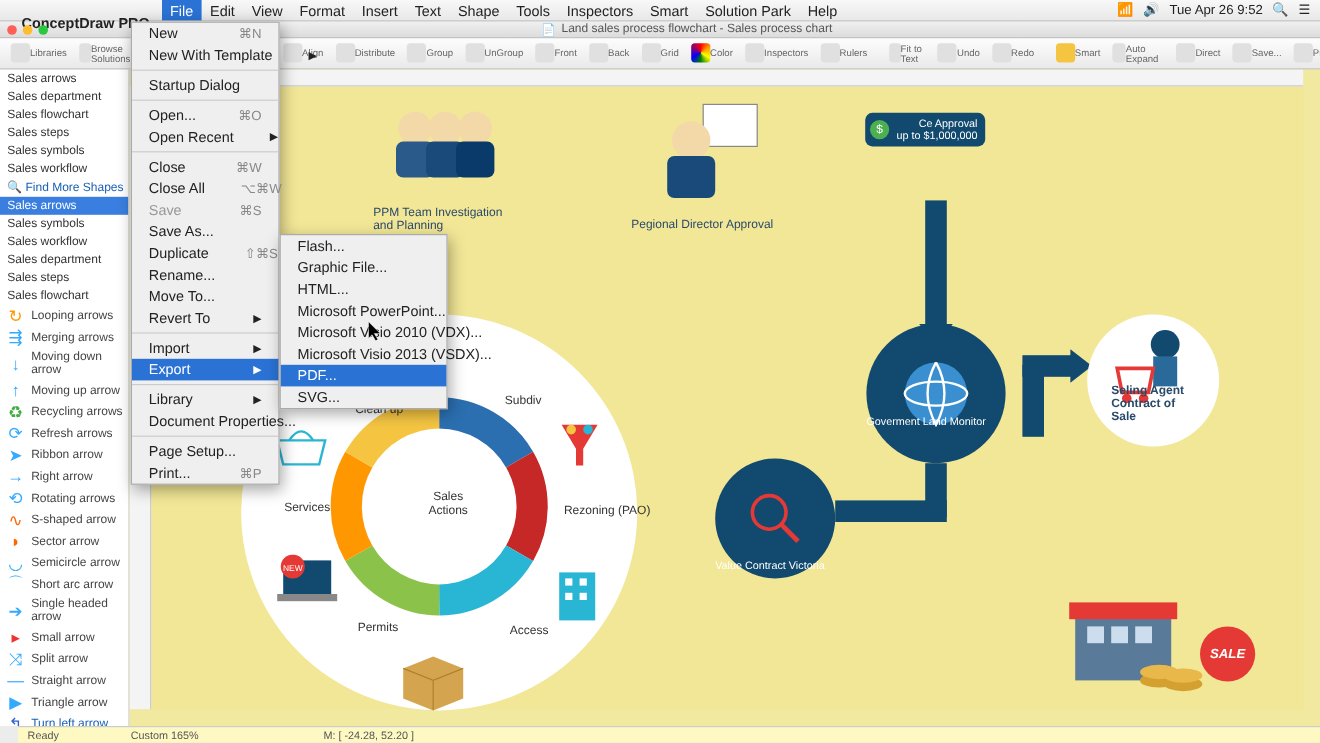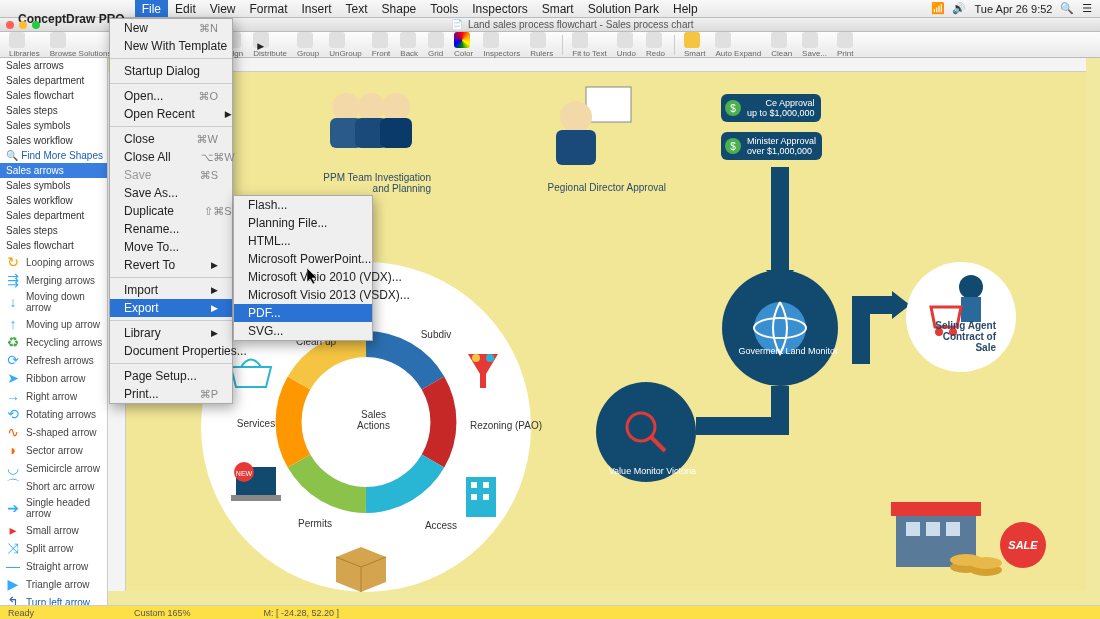--- a/index.html
+++ b/index.html
@@ -15,21 +15,21 @@
 .mac-menubar .right-item { margin-left: 8px; font-size: 11px; }
 
 
 .win-title { height: 14px; background: linear-gradient(#f0f0f0,#dcdcdc); display: flex; align-items: center; font-size: 10px; color: #555; padding-left: 6px; border-bottom: 1px solid #bbb; }
 .win-title .dot { width: 8px; height: 8px; border-radius: 50%; margin-right: 5px; }
 .dot.red { background: #ff5f57; } .dot.yel { background: #febc2e; } .dot.grn { background: #28c840; }
 .win-title .title-text { margin: 0 auto; display:flex; align-items:center; gap:4px; }
 
 
 .toolbar { height: 26px; background: linear-gradient(#fdfdfd,#e9e9e9); border-bottom: 1px solid #bbb; display: flex; align-items: center; padding: 0 6px; gap: 4px; }
-.tool-btn { display: flex; flex-direction: column; font-size: 8px; color: #666; padding: 0 3px; }
+.tool-btn { display: flex; flex-direction: row; align-items: center; font-size: 8px; color: #666; padding: 0 3px; }
 .tool-btn .ic { width: 16px; height: 16px; background: #e0e0e0; border-radius: 3px; margin-bottom: 1px; }
 .tool-sep { width: 1px; height: 20px; background: #ccc; margin: 0 2px; }
 
 
 .main { display: flex; height: calc(100% - 18px - 14px - 26px - 14px); }
 
 
 .left-panel { width: 108px; background: #fff; border-right: 1px solid #ccc; overflow: hidden; font-size: 10px; }
 .lp-section { padding: 2px 6px; color: #333; white-space: nowrap; }
 .lp-section.sel { background: #3a7fe0; color: #fff; }
@@ -37,39 +37,39 @@
 .lp-shape { display: flex; align-items: center; padding: 2px 4px; gap: 4px; color: #444; }
 .lp-shape .sh-ic { width: 18px; height: 14px; flex-shrink: 0; display:flex; align-items:center; justify-content:center; }
 
 
 .canvas-wrap { flex: 1; position: relative; background: #f0e99f; overflow: hidden; }
 .ruler-h { position: absolute; top: 0; left: 18px; right: 14px; height: 14px; background: #f4f4f4; border-bottom: 1px solid #ccc; z-index:2;}
 .ruler-v { position: absolute; top: 14px; left: 0; width: 18px; bottom: 14px; background: #f4f4f4; border-right: 1px solid #ccc; z-index:2;}
 .canvas { position: absolute; top: 14px; left: 18px; right: 14px; bottom: 14px; background: #f2e797; }
 
 
-.node-label { position: absolute; font-size: 10px; color: #2a4a6a; text-align: right; }
+.node-label { position: absolute; font-size: 10px; color: #2a4a6a; text-align: left; }
 .big-circle { position: absolute; background: #fff; border-radius: 50%; }
 .navy-circle { position: absolute; background: #124a6f; border-radius: 50%; display:flex; align-items:center; justify-content:center;}
 .money-pill { position:absolute; background:#124a6f; border-radius:6px; color:#fff; font-size:9px; padding:4px 6px 4px 26px; white-space:nowrap; }
 .money-pill::before { content:"$"; position:absolute; left:4px; top:50%; transform:translateY(-50%); width:16px; height:16px; background:#4caf50; border-radius:50%; color:#fff; display:flex; align-items:center; justify-content:center; font-size:10px;}
 .thick-arrow { position:absolute; background:#124a6f; }
 .cycle-label { position:absolute; font-size:10px; color:#333; text-align:center;}
 
 
 .dd { position: absolute; background: #efefef; border: 1px solid #aaa; box-shadow: 2px 4px 12px rgba(0,0,0,0.35); font-size: 12px; color: #222; z-index: 100; }
 .dd-item { padding: 2px 14px 2px 14px; display: flex; align-items: center; white-space: nowrap; }
 .dd-item.hover { background: #2a72d4; color: #fff; }
 .dd-item.disabled { color: #999; }
 .dd-item .shortcut { margin-left: auto; font-size: 11px; color: #888; padding-left: 30px; }
 .dd-item .chev { margin-left: auto; padding-left: 30px; font-size: 9px; }
 .dd-sep { height: 1px; background: #ccc; margin: 3px 0; }
 
 
-.status { position: absolute; bottom: 0; left: 0; right: 0; height: 14px; background: #fde047; border-top: 1px solid #ccc; font-size: 9px; color: #555; display: flex; align-items: center; padding: 0 8px; gap: 20px; }
+.status { position: absolute; bottom: 0; left: 15px; right: 0; height: 14px; background: #fef9c3; border-top: 1px solid #ccc; font-size: 9px; color: #555; display: flex; align-items: center; padding: 0 8px; gap: 20px; }
 
 
 .cursor { position:absolute; width:12px; height:16px; z-index:200; }
 
 
 .sale-badge{position:absolute;width:46px;height:46px;background:#e53935;border-radius:50%;display:flex;align-items:center;justify-content:center;color:#fff;font-weight:bold;font-size:11px;}
 
 
 .cycle-svg{position:absolute;}
 
@@ -186,21 +186,21 @@
   <div class="tool-btn">
       <div class="ic" style="background:#f5c542"></div>
       <span>Smart</span>
     </div>
   <div class="tool-btn">
       <div class="ic"></div>
       <span>Auto Expand</span>
     </div>
   <div class="tool-btn">
       <div class="ic"></div>
-      <span>Clean</span>
+      <span>Direct</span>
     </div>
   <div class="tool-btn">
       <div class="ic"></div>
       <span>Save...</span>
     </div>
   <div class="tool-btn">
       <div class="ic"></div>
       <span>Print</span>
     </div>
 </div>
@@ -321,22 +321,20 @@
 
       <div class="node-label" style="left:400px; top:110px; width:140px;">Pegional Director Approval</div>
       <svg style="position:absolute; left:420px; top:10px;" width="90" height="95">
         <rect x="40" y="5" width="45" height="35" fill="#fff" stroke="#888"></rect>
         <circle cx="30" cy="35" r="16" fill="#f4d9a8"></circle>
           <rect x="10" y="48" width="40" height="35" rx="6" fill="#1a4a7a"></rect>
       </svg>
 
       <div class="money-pill" style="left:595px; top:22px;text-align:right;"><span style="white-space:pre-line;">Ce Approval
 up to $1,000,000</span></div>
-      <div class="money-pill" style="left:595px; top:60px;"><span style="white-space:pre-line;">Minister Approval
-over $1,000,000</span></div>
 
       <div class="thick-arrow" style="left:645px; top:95px; width:18px; height:105px;"></div>
       <div style="position:absolute; left:640px; top:198px; border-left:14px solid transparent; border-right:14px solid transparent; border-top:18px solid #124a6f;"></div>
 
       <div class="thick-arrow" style="left:726px; top:232px; width:18px; height:60px;"></div>
       <div class="thick-arrow" style="left:726px; top:224px; width:42px; height:18px;"></div>
       <div style="position:absolute; left:766px; top:219px; border-top:14px solid transparent; border-bottom:14px solid transparent; border-left:18px solid #124a6f;"></div>
 
       <div class="navy-circle" style="left:596px; top:198px; width:116px; height:116px;">
         <svg width="60" height="60">
@@ -346,21 +344,21 @@
           </svg>
       </div>
       <div class="node-label" style="left:596px; top:274px; width:116px; color:#fff; font-size:9px;">Goverment Land Monitor</div>
 
       <div class="navy-circle" style="left:470px; top:310px; width:100px; height:100px;">
         <svg width="50" height="50">
             <circle cx="20" cy="20" r="14" fill="none" stroke="#e53935" stroke-width="3"></circle>
             <line x1="30" y1="30" x2="44" y2="44" stroke="#e53935" stroke-width="4"></line>
           </svg>
       </div>
-      <div class="node-label" style="left:470px; top:394px; width:100px; color:#fff; font-size:9px;">Value Monitor Victoria</div>
+      <div class="node-label" style="left:470px; top:394px; width:100px; color:#fff; font-size:9px;">Value Contract Victoria</div>
 
       <div class="thick-arrow" style="left:645px; top:314px; width:18px; height:45px;"></div>
       <div class="thick-arrow" style="left:570px; top:345px; width:93px; height:18px;"></div>
 
       <div class="big-circle" style="left:75px; top:190px; width:330px; height:330px;"></div>
 
       <svg class="cycle-svg" style="left:140px; top:250px;" width="200" height="200" viewBox="0 0 200 200">
         <defs>
             <marker id="ah" markerWidth="6" markerHeight="6" refX="3" refY="3" orient="auto">
               <path d="M0,0 L6,3 L0,6 Z" fill="context-stroke"></path>
@@ -448,22 +446,22 @@
           <span>SALE</span>
         </div>
 
     </div>
   </div>
 
 </div>
 
 <div class="status">
   <span>Ready</span>
-  <span style="margin-left:80px;">Custom 165%</span>
-  <span style="margin-left:53px;">M: [ -24.28, 52.20 ]</span>
+  <span style="margin-left:40px;">Custom 165%</span>
+  <span style="margin-left:84px;">M: [ -24.28, 52.20 ]</span>
 </div>
 
 <div class="dd" id="file-dd" style="left:109px; top:18px; width:124px;">
     <div class="dd-item">
       <span>New</span>
       <span class="shortcut">⌘N</span>
     </div>
     <div class="dd-item">
       <span>New With Template</span>
       <span class="chev">▶</span>
@@ -536,21 +534,21 @@
       <span>Print...</span>
       <span class="shortcut">⌘P</span>
     </div>
   </div>
 
 <div class="dd" id="export-dd" style="left:233px; top:195px; width:140px;">
     <div class="dd-item">
       <span>Flash...</span>
     </div>
     <div class="dd-item">
-      <span>Planning File...</span>
+      <span>Graphic File...</span>
     </div>
     <div class="dd-item">
       <span>HTML...</span>
     </div>
     <div class="dd-item">
       <span>Microsoft PowerPoint...</span>
     </div>
     <div class="dd-item">
       <span>Microsoft Visio 2010 (VDX)...</span>
     </div>

